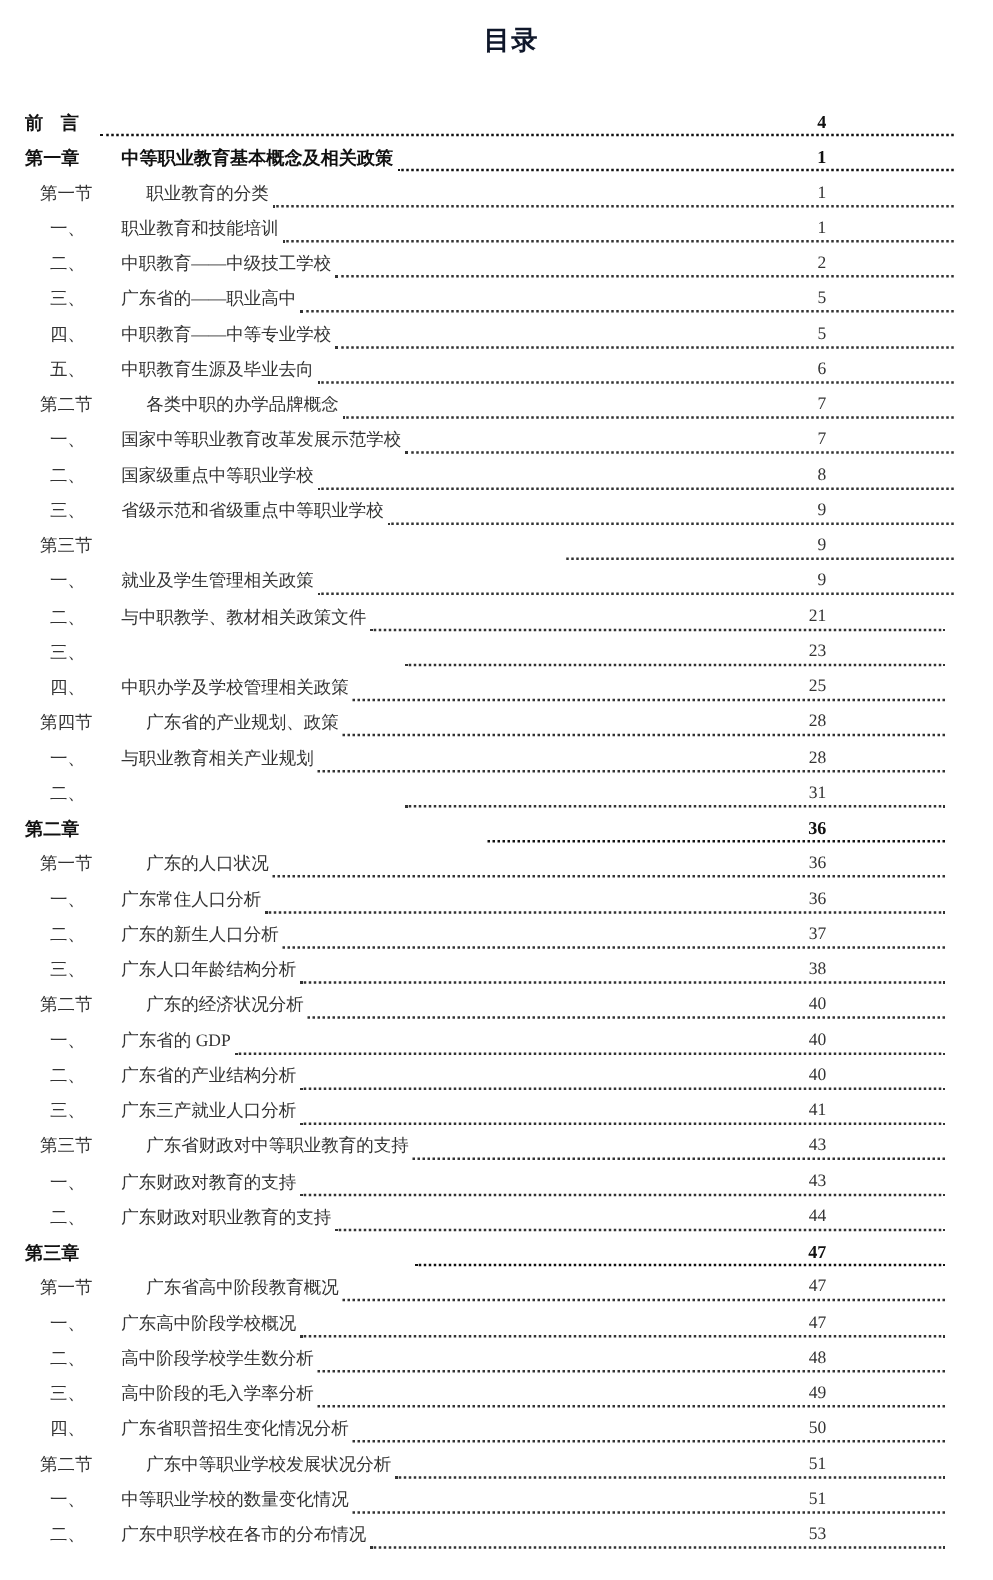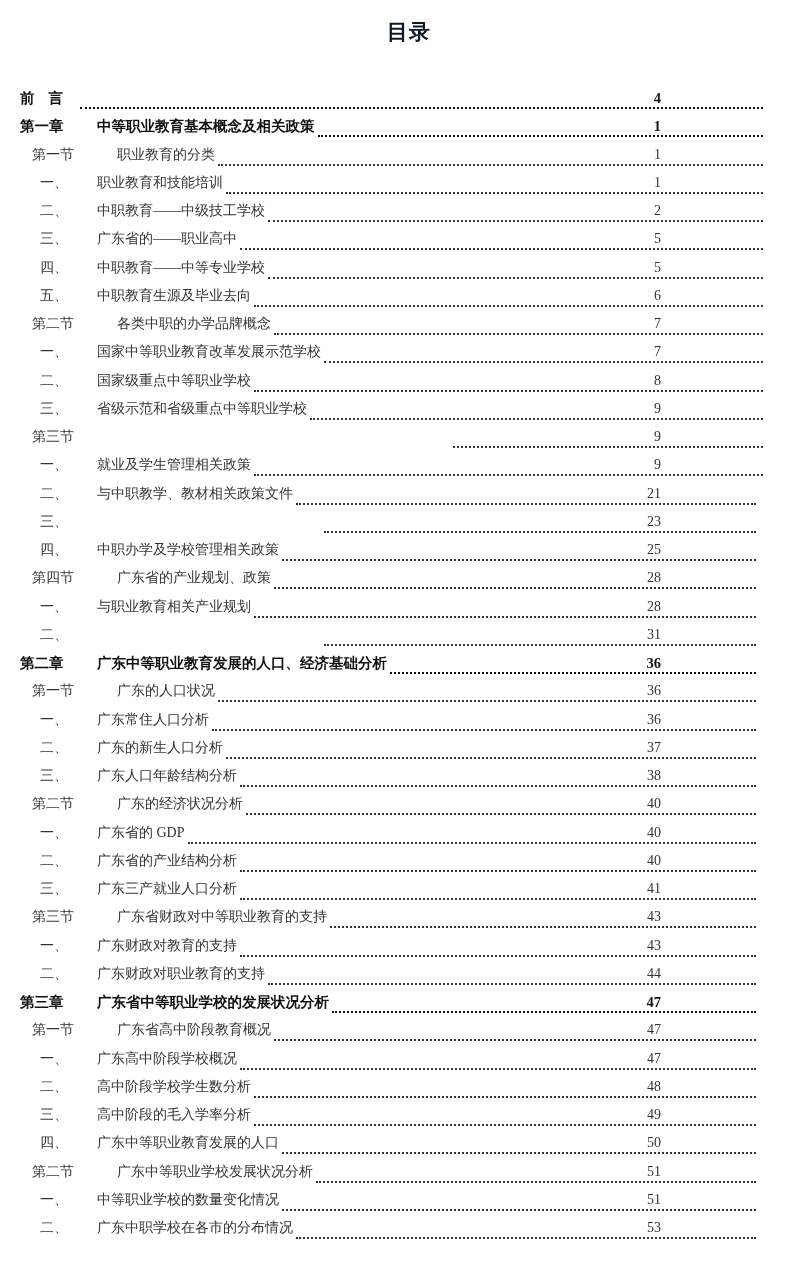--- a/index.html
+++ b/index.html
@@ -196,21 +196,20 @@
     <span class="leader" style="left: 254px; width: 502px;"></span>
     <span class="page">28</span>
   </div>
     <div class="toc-row lvl-2">
     <span class="label">二、</span>
     <span class="leader" style="left: 324px; width: 432px;"></span>
     <span class="page">31</span>
   </div>
     <div class="toc-row lvl-0">
     <span class="label">第二章</span>
-    <span class="title">广东中等职业教育发展的人口、经济基础分析</span>
     <span class="leader" style="left: 390px; width: 365.5px;"></span>
     <span class="page">36</span>
   </div>
     <div class="toc-row lvl-1">
     <span class="label">第一节</span>
     <span class="title">广东的人口状况</span>
     <span class="leader" style="left: 218px; width: 538px;"></span>
     <span class="page">36</span>
   </div>
     <div class="toc-row lvl-2">
@@ -268,21 +267,20 @@
     <span class="page">43</span>
   </div>
     <div class="toc-row lvl-2">
     <span class="label">二、</span>
     <span class="title">广东财政对职业教育的支持</span>
     <span class="leader" style="left: 268px; width: 488px;"></span>
     <span class="page">44</span>
   </div>
     <div class="toc-row lvl-0">
     <span class="label">第三章</span>
-    <span class="title">广东省中等职业学校的发展状况分析</span>
     <span class="leader" style="left: 332px; width: 423.5px;"></span>
     <span class="page">47</span>
   </div>
     <div class="toc-row lvl-1">
     <span class="label">第一节</span>
     <span class="title">广东省高中阶段教育概况</span>
     <span class="leader" style="left: 274px; width: 482px;"></span>
     <span class="page">47</span>
   </div>
     <div class="toc-row lvl-2">
@@ -298,21 +296,21 @@
     <span class="page">48</span>
   </div>
     <div class="toc-row lvl-2">
     <span class="label">三、</span>
     <span class="title">高中阶段的毛入学率分析</span>
     <span class="leader" style="left: 254px; width: 502px;"></span>
     <span class="page">49</span>
   </div>
     <div class="toc-row lvl-2">
     <span class="label">四、</span>
-    <span class="title">广东中等职业教育发展的人口</span>
+    <span class="title">广东省职普招生变化情况分析</span>
     <span class="leader" style="left: 282px; width: 474px;"></span>
     <span class="page">50</span>
   </div>
     <div class="toc-row lvl-1">
     <span class="label">第二节</span>
     <span class="title">广东中等职业学校发展状况分析</span>
     <span class="leader" style="left: 316px; width: 440px;"></span>
     <span class="page">51</span>
   </div>
     <div class="toc-row lvl-2">

